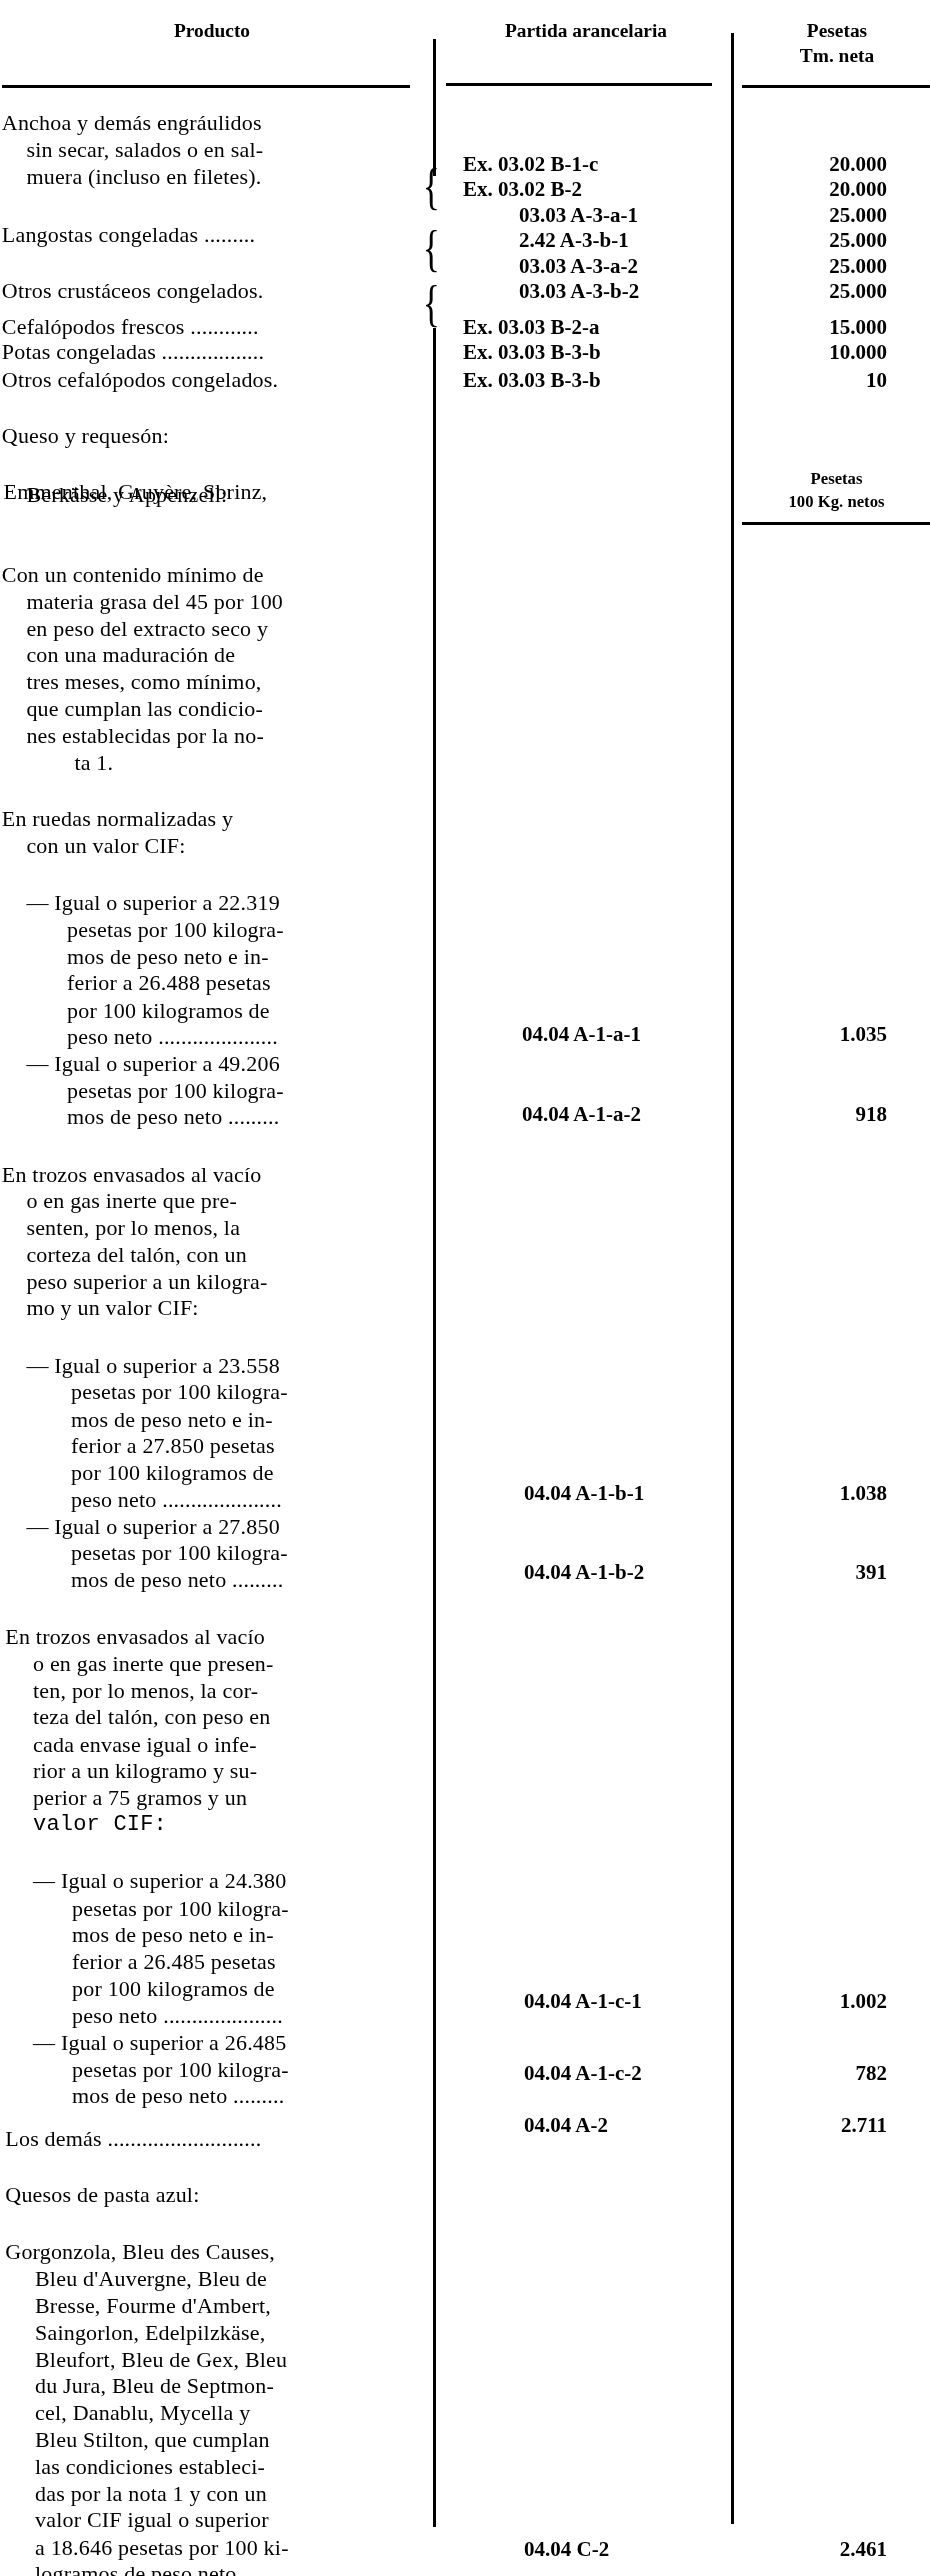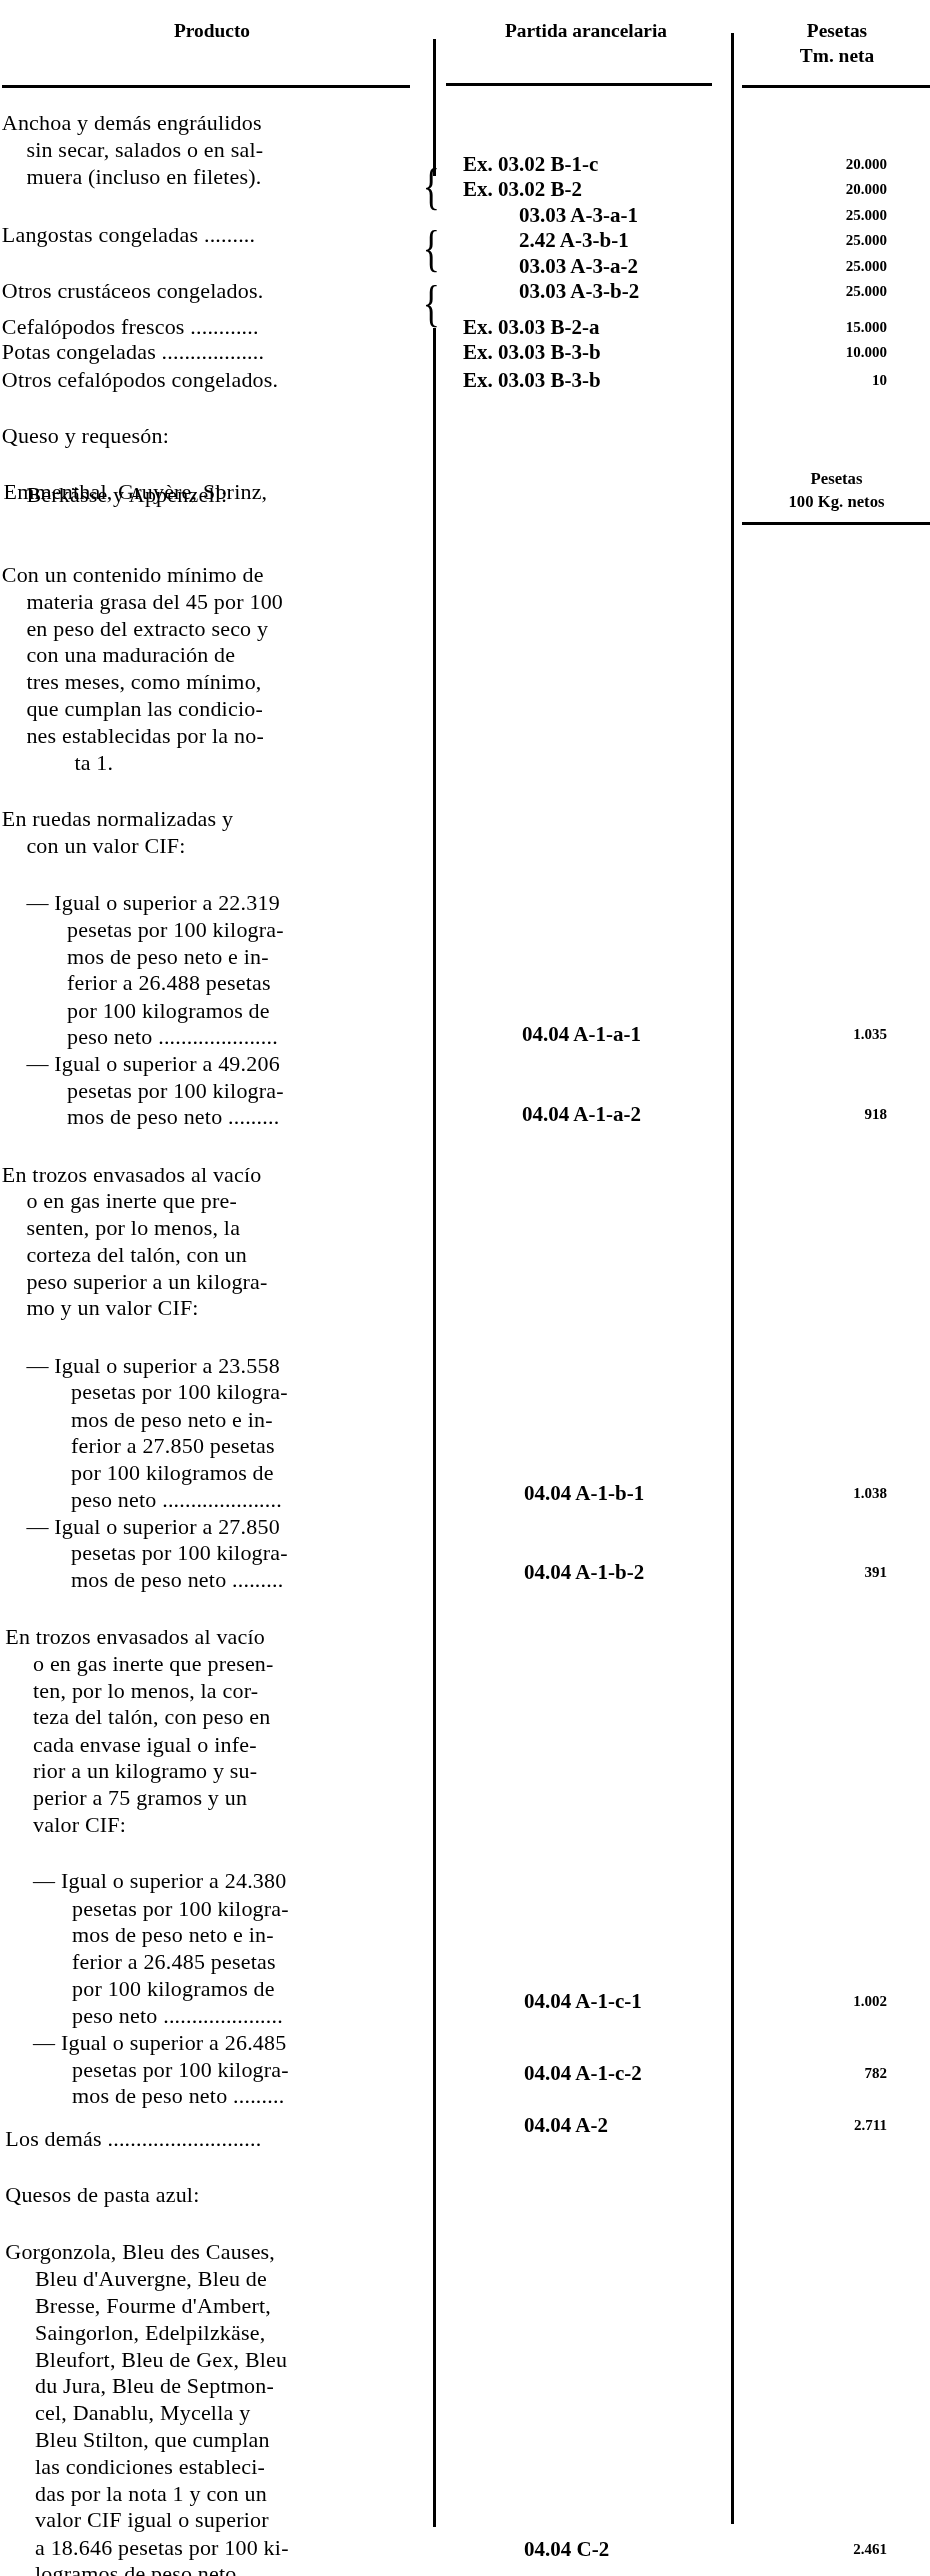--- a/index.html
+++ b/index.html
@@ -3,21 +3,21 @@
 <meta charset="utf-8">
 <style>
   html, body { margin:0; padding:0; background:#ffffff; }
   body { width:931px; height:2576px; position:relative; overflow:hidden;
          font-family:"Liberation Serif","DejaVu Serif",serif; color:#000; }
   .page { position:absolute; left:0; top:0; width:758px; height:2576px; }
   .t { position:absolute; white-space:pre; font-size:22px; line-height:26.4px; letter-spacing:0.2px; }
   .hdr { position:absolute; font-weight:bold; font-size:19.4px; line-height:23px; text-align:center; white-space:pre; }
   .sub { position:absolute; font-weight:bold; font-size:16.7px; line-height:21px; text-align:center; white-space:pre; }
   .code { position:absolute; font-weight:bold; font-size:21px; line-height:26.4px; white-space:pre; }
-  .val { position:absolute; font-weight:bold; font-size:15px; line-height:26.4px; text-align:right; white-space:pre; width:106px; }
+  .val { position:absolute; font-weight:bold; font-size:21px; line-height:26.4px; text-align:right; white-space:pre; width:106px; }
   .vline { position:absolute; width:2.6px; background:#000; }
   .hline { position:absolute; height:2.6px; background:#000; }
   .brace { position:absolute; font-size:51px; line-height:51px; font-weight:normal; transform:scaleX(0.7); }
 </style>
 </head>
 <body>
 
 <div class="page">
 
   <div class="hdr" style="left:106px; top:19.4px; width:212px;">Producto</div>
@@ -87,21 +87,21 @@
       <div class="t" style="left: 26.4px; top: 1514px;">— Igual o superior a 27.850</div>
       <div class="t" style="left: 71px; top: 1540px;">pesetas por 100 kilogra-</div>
       <div class="t" style="left: 71px; top: 1567px;">mos de peso neto .........</div>
       <div class="t" style="left: 5.3px; top: 1624px;">En trozos envasados al vacío</div>
       <div class="t" style="left: 33px; top: 1651px;">o en gas inerte que presen-</div>
       <div class="t" style="left: 33px; top: 1678px;">ten, por lo menos, la cor-</div>
       <div class="t" style="left: 33px; top: 1704px;">teza del talón, con peso en</div>
       <div class="t" style="left: 33px; top: 1732px;">cada envase igual o infe-</div>
       <div class="t" style="left: 33px; top: 1758px;">rior a un kilogramo y su-</div>
       <div class="t" style="left: 33px; top: 1785px;">perior a 75 gramos y un</div>
-      <div class="t" style="left: 33px; top: 1812px;">valor CIF:</div>
+      <div class="t" style="left: 33px; top: 1812px; font-family: Liberation Mono, monospace;">valor CIF:</div>
       <div class="t" style="left: 33px; top: 1868px;">— Igual o superior a 24.380</div>
       <div class="t" style="left: 72px; top: 1896px;">pesetas por 100 kilogra-</div>
       <div class="t" style="left: 72px; top: 1922px;">mos de peso neto e in-</div>
       <div class="t" style="left: 72px; top: 1949px;">ferior a 26.485 pesetas</div>
       <div class="t" style="left: 72px; top: 1976px;">por 100 kilogramos de</div>
       <div class="t" style="left: 72px; top: 2003px;">peso neto .....................</div>
       <div class="t" style="left: 33px; top: 2030px;">— Igual o superior a 26.485</div>
       <div class="t" style="left: 72px; top: 2057px;">pesetas por 100 kilogra-</div>
       <div class="t" style="left: 72px; top: 2083px;">mos de peso neto .........</div>
       <div class="t" style="left: 5.3px; top: 2126px;">Los demás ...........................</div>

